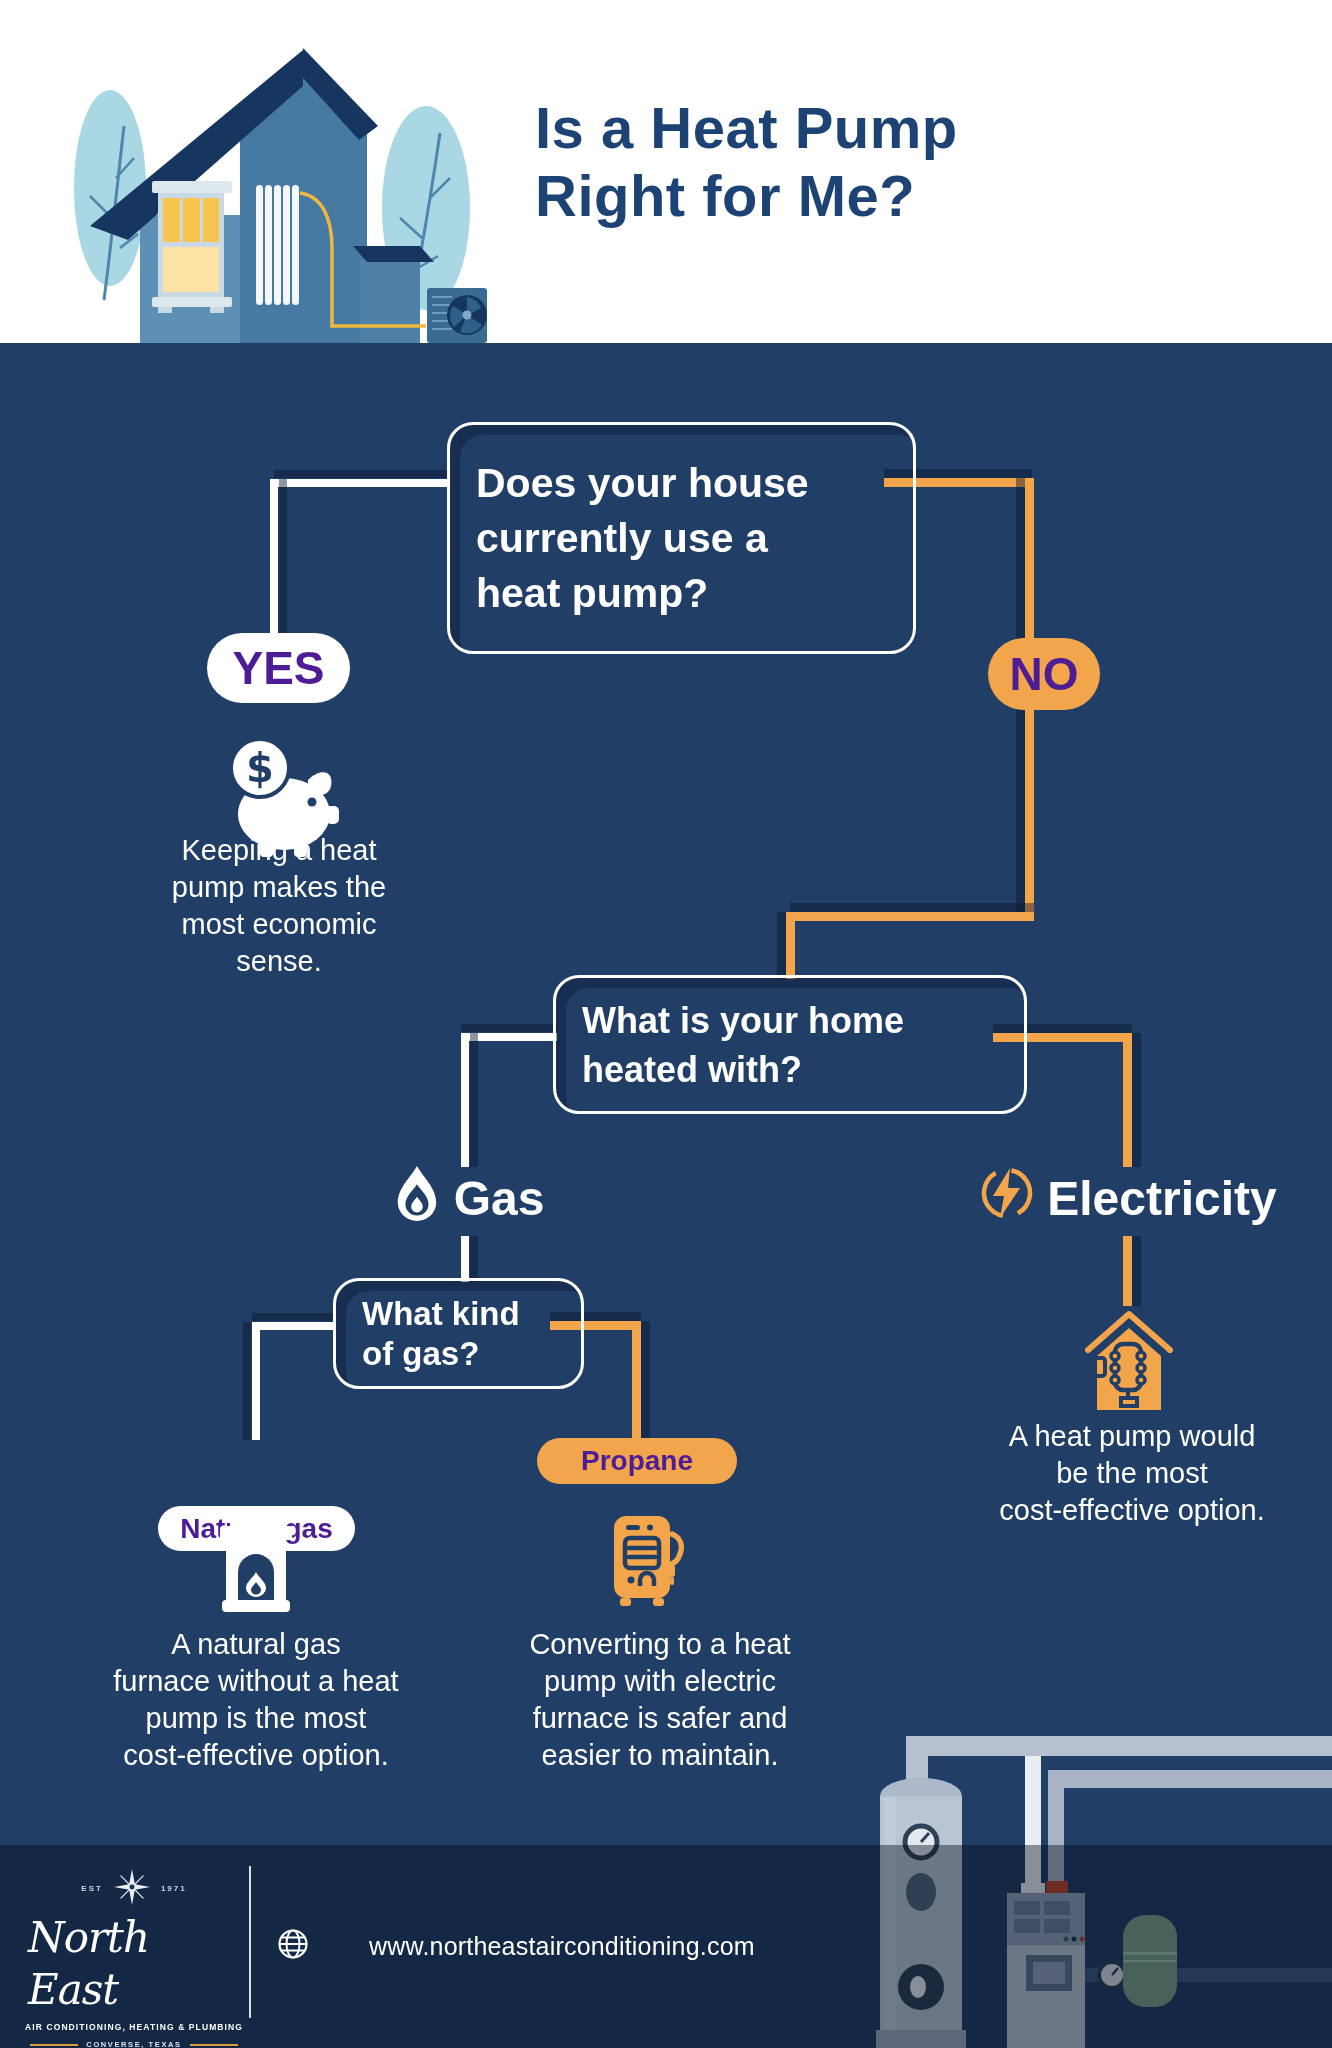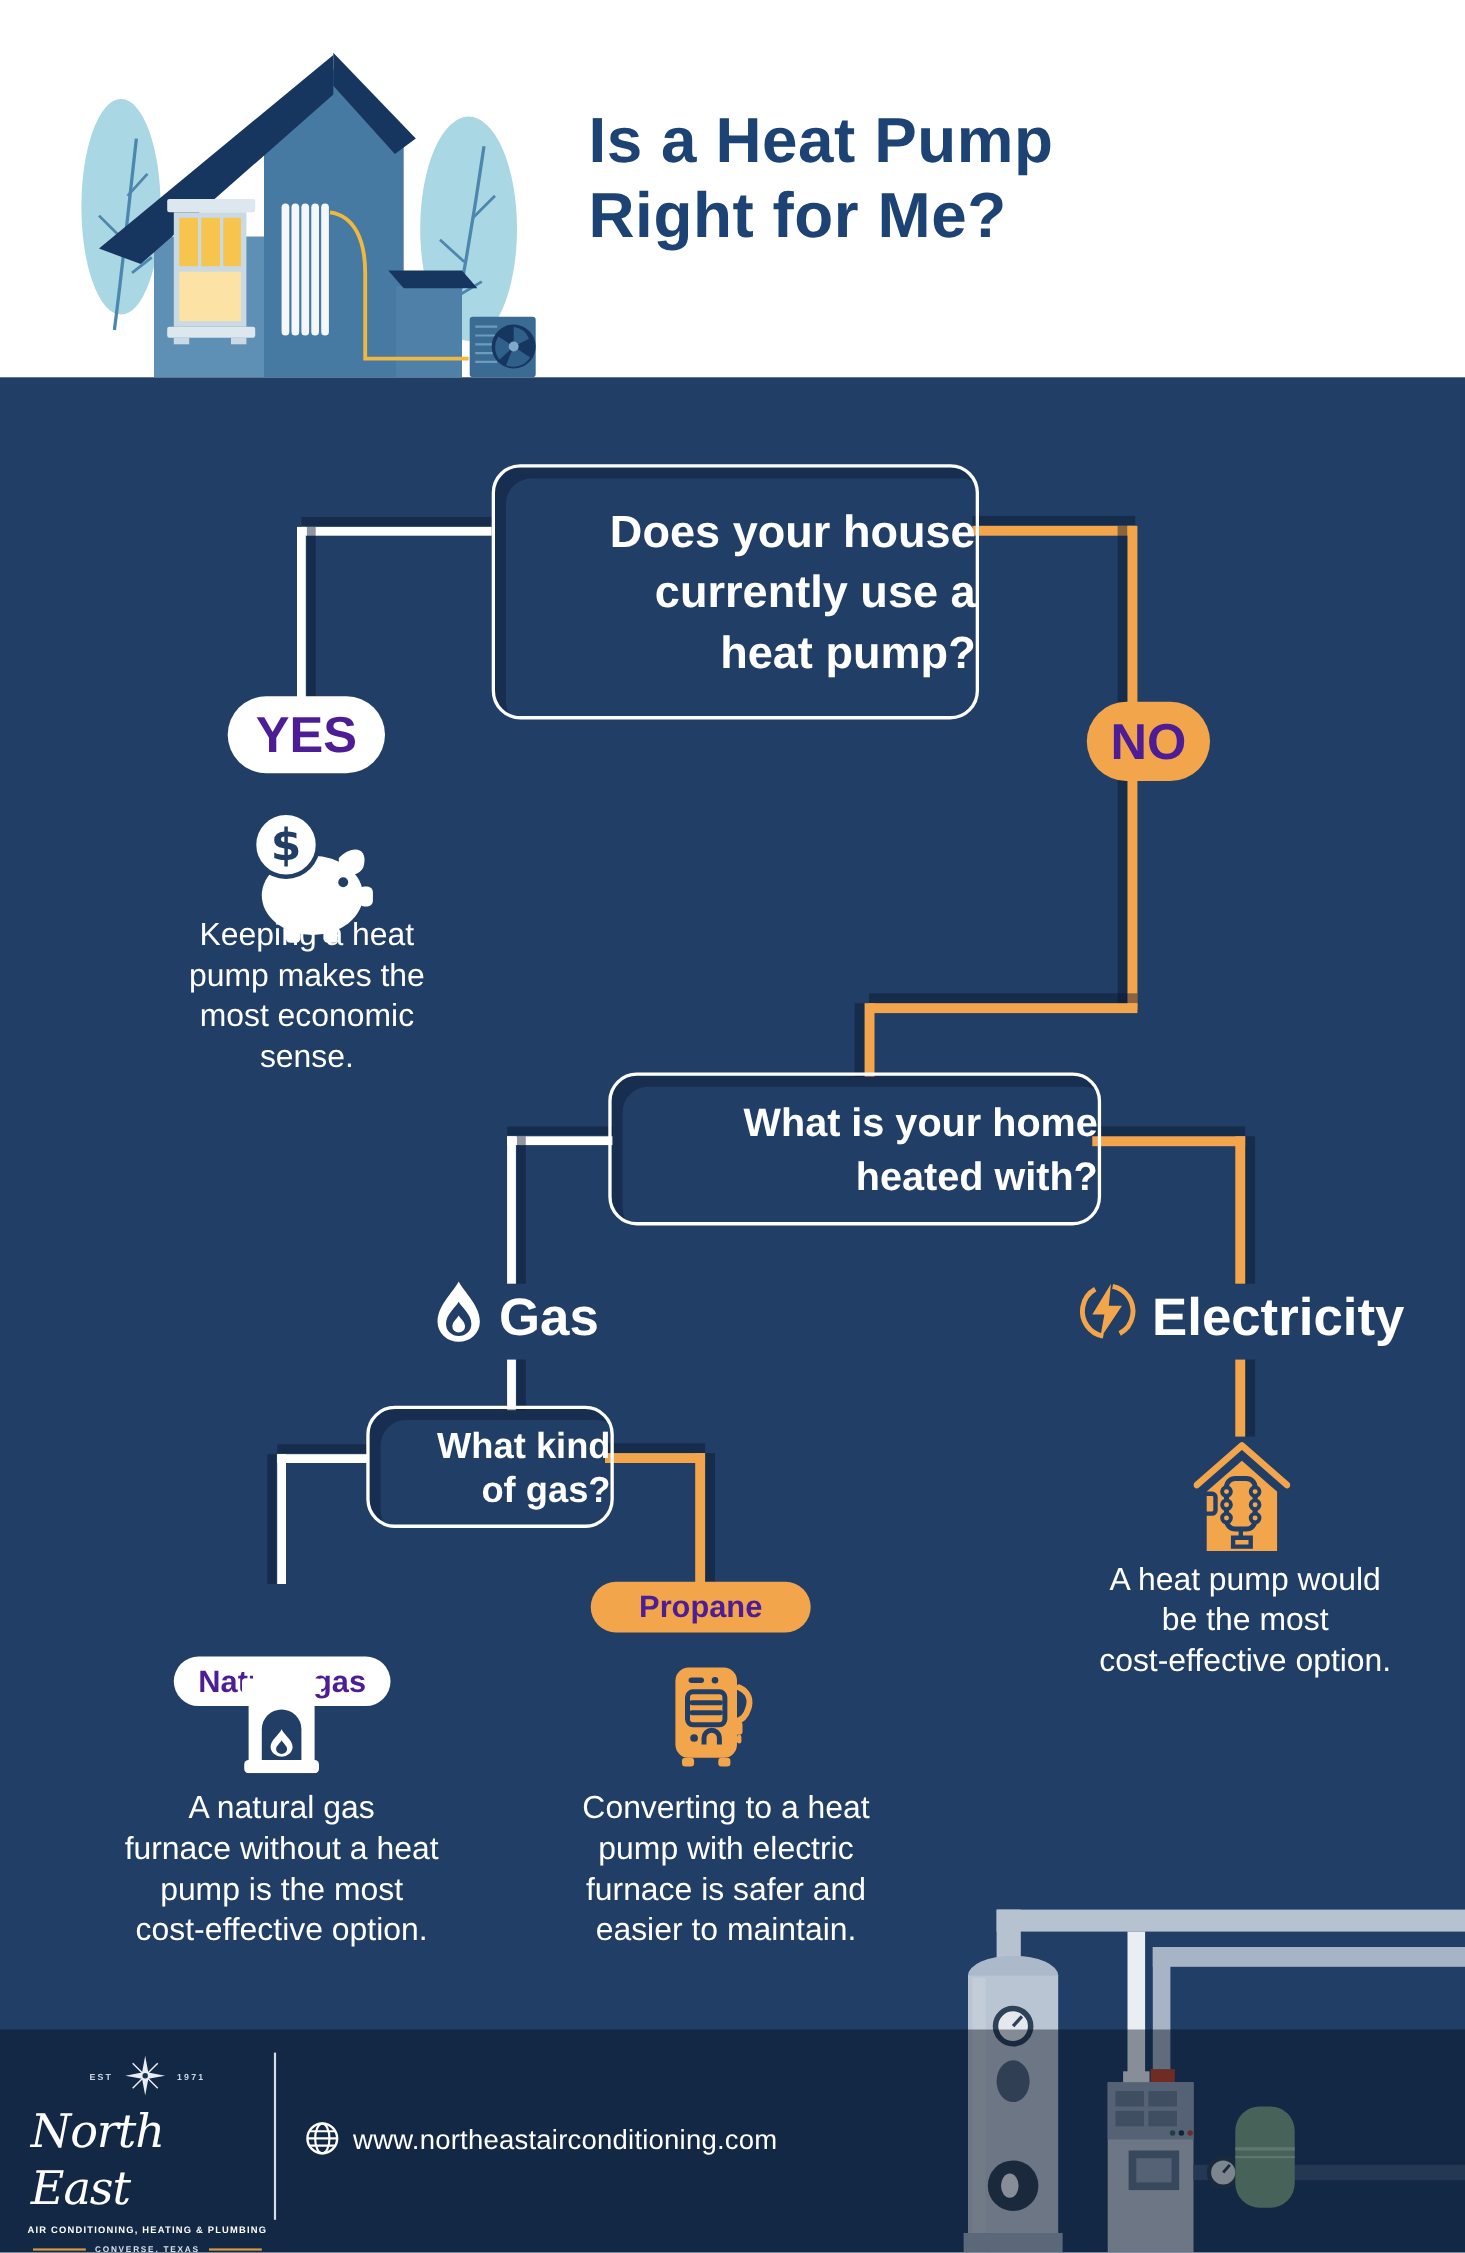--- a/index.html
+++ b/index.html
@@ -19,23 +19,23 @@
   
   .hl,.vl{position:absolute;z-index:4;}
   .hl.white,.vl.white{background:#ffffff;}
   .hl.orange,.vl.orange{background:#F3A54C;}
   .sh-u{box-shadow:0 -9px 0 rgba(9,22,44,0.45);}
   .sh-l{box-shadow:-9px 0 0 rgba(9,22,44,0.45);}
   .sh-r{box-shadow:9px 0 0 rgba(9,22,44,0.45);}
 
   
   .fcbox{position:absolute;border:3px solid #ffffff;border-radius:26px;color:#ffffff;
-         display:flex;flex-direction:column;justify-content:center;align-items:flex-end;
+         display:flex;flex-direction:column;justify-content:center;align-items:flex-start;
          text-align:center;font-weight:bold;z-index:5;
-         box-shadow:inset 10px 10px 0 rgba(9,22,44,0.38);}
+         box-shadow:inset 10px 10px 0 rgba(9,22,44,0.38);padding-left:26px;}
   .fcbox.q1{font-size:41px;line-height:55px;}
   .fcbox.q2{font-size:36px;line-height:49px;}
   .fcbox.q3{font-size:33px;line-height:40px;}
 
   
   .pill{position:absolute;border-radius:40px;display:flex;align-items:center;justify-content:center;
         font-weight:bold;color:#4c1d95;z-index:6;}
   .pill.white{background:#ffffff;}
   .pill.orange{background:#F3A54C;}
 
@@ -51,21 +51,21 @@
                z-index:6;color:#ffffff;}
   .est-row{display:flex;align-items:center;gap:10px;color:#C9D6E2;font-size:8px;letter-spacing:2px;font-weight:bold;}
   .brand{font-family:"DejaVu Serif",serif;font-style:italic;font-weight:normal;font-size:42px;
          letter-spacing:-1px;margin-top:4px;line-height:52px;}
   .tagline{font-size:8.5px;letter-spacing:1.1px;font-weight:bold;margin-top:6px;white-space:nowrap;}
   .loc-row{display:flex;align-items:center;gap:8px;margin-top:8px;color:#D9E3ED;
            font-size:7.5px;letter-spacing:1.6px;font-weight:bold;justify-content:center;}
   .loc-line{width:48px;height:2px;background:#D99B3C;}
   .divider{left:249px;top:1866px;width:2px;height:152px;background:#E6EDF3;opacity:0.92;z-index:6;}
   .web-row{left:277px;top:1928px;display:flex;align-items:center;gap:12px;z-index:6;color:#ffffff;}
-  .web-text{font-size:25px;letter-spacing:0.2px;}
+  .web-text{font-size:25px;letter-spacing:0.2px;margin-left:48px;}
 </style>
 </head>
 <body>
 
 <div class="stage">
 
   <div class="abs header-band"></div>
   <div class="abs body-band"></div>
 
   <svg class="abs" style="left:60px;top:38px;z-index:2" width="430" height="305" viewBox="0 0 430 305">

